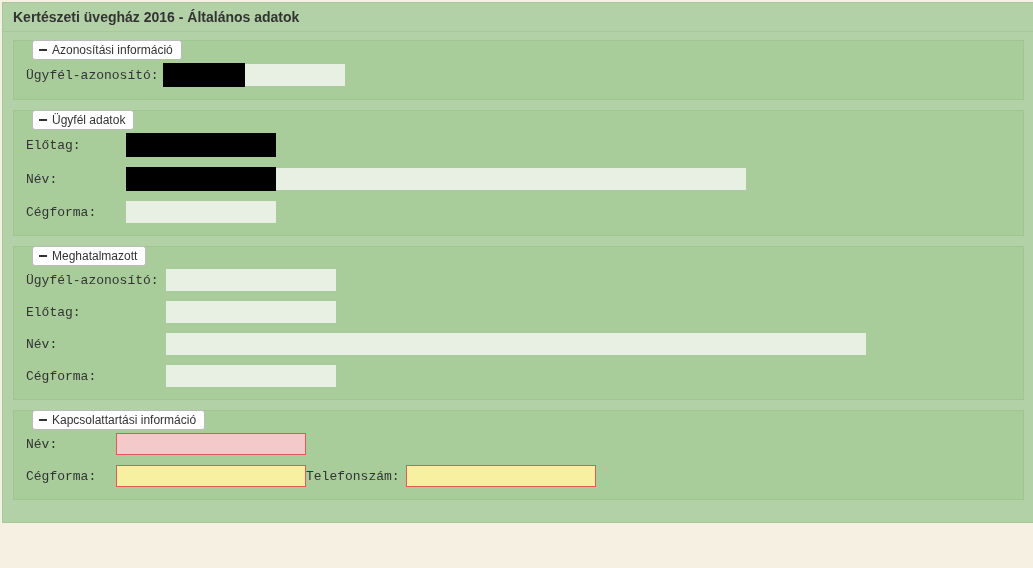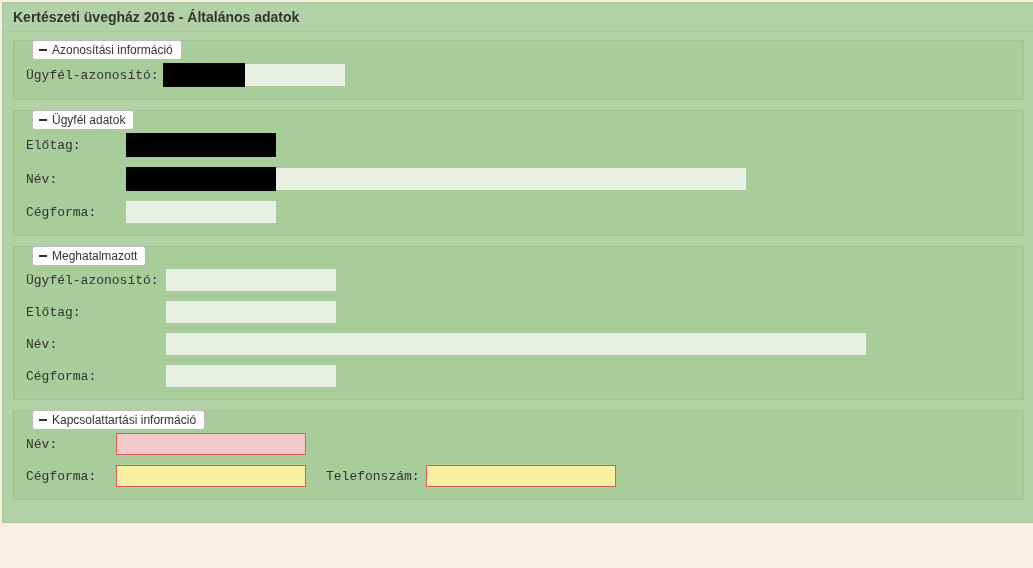--- a/index.html
+++ b/index.html
@@ -70,21 +70,21 @@
   .label {
     color: #333;
     font-size: 13px;
     min-width: 140px;
     padding-right: 4px;
     font-family: Liberation Mono, monospace;
   }
   .label-s1 { min-width: 120px; }
   .label-auth { min-width: 140px; }
   .label-contact { min-width: 90px; }
-  .label-contact2 { min-width: 100px; margin-left: 20px; }
+  .label-contact2 { min-width: 100px; }
   .input {
     background: #e8f0e4;
     border: 1px solid #e8f0e4;
     height: 22px;
     display: inline-block;
     vertical-align: middle;
   }
   .input-short { width: 100px; }
   .input-med   { width: 150px; }
   .input-med2  { width: 170px; }

